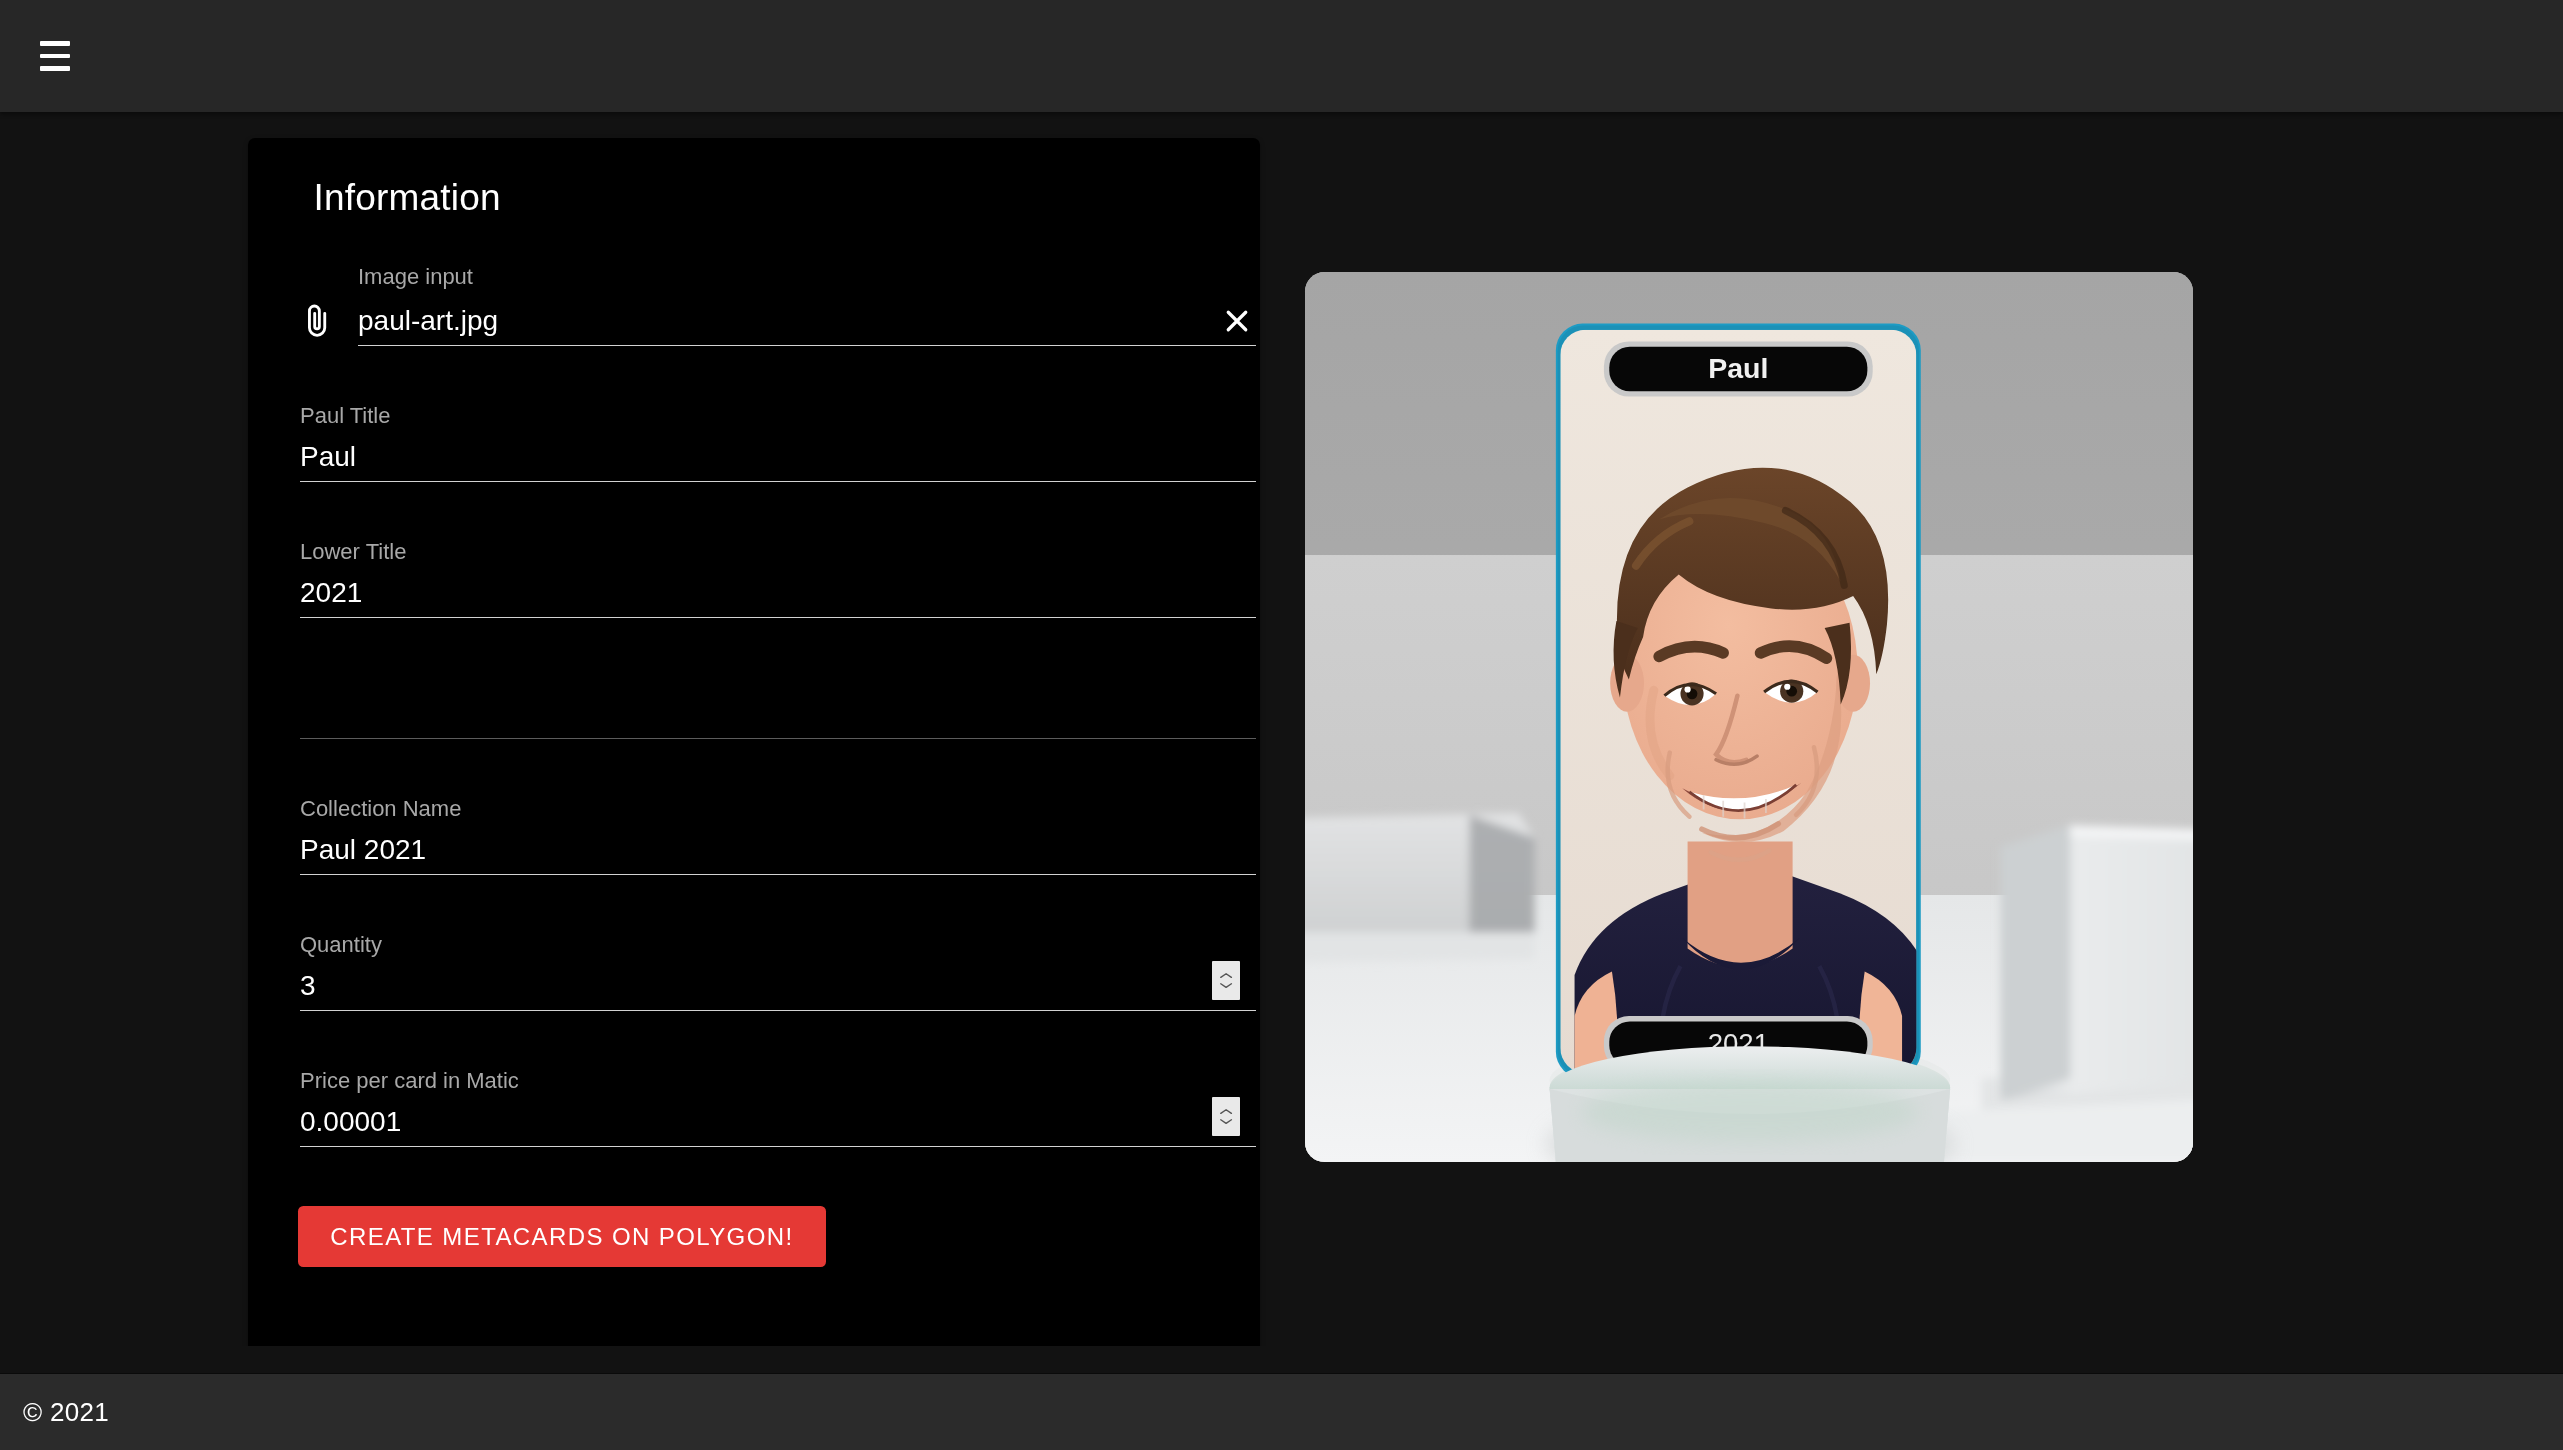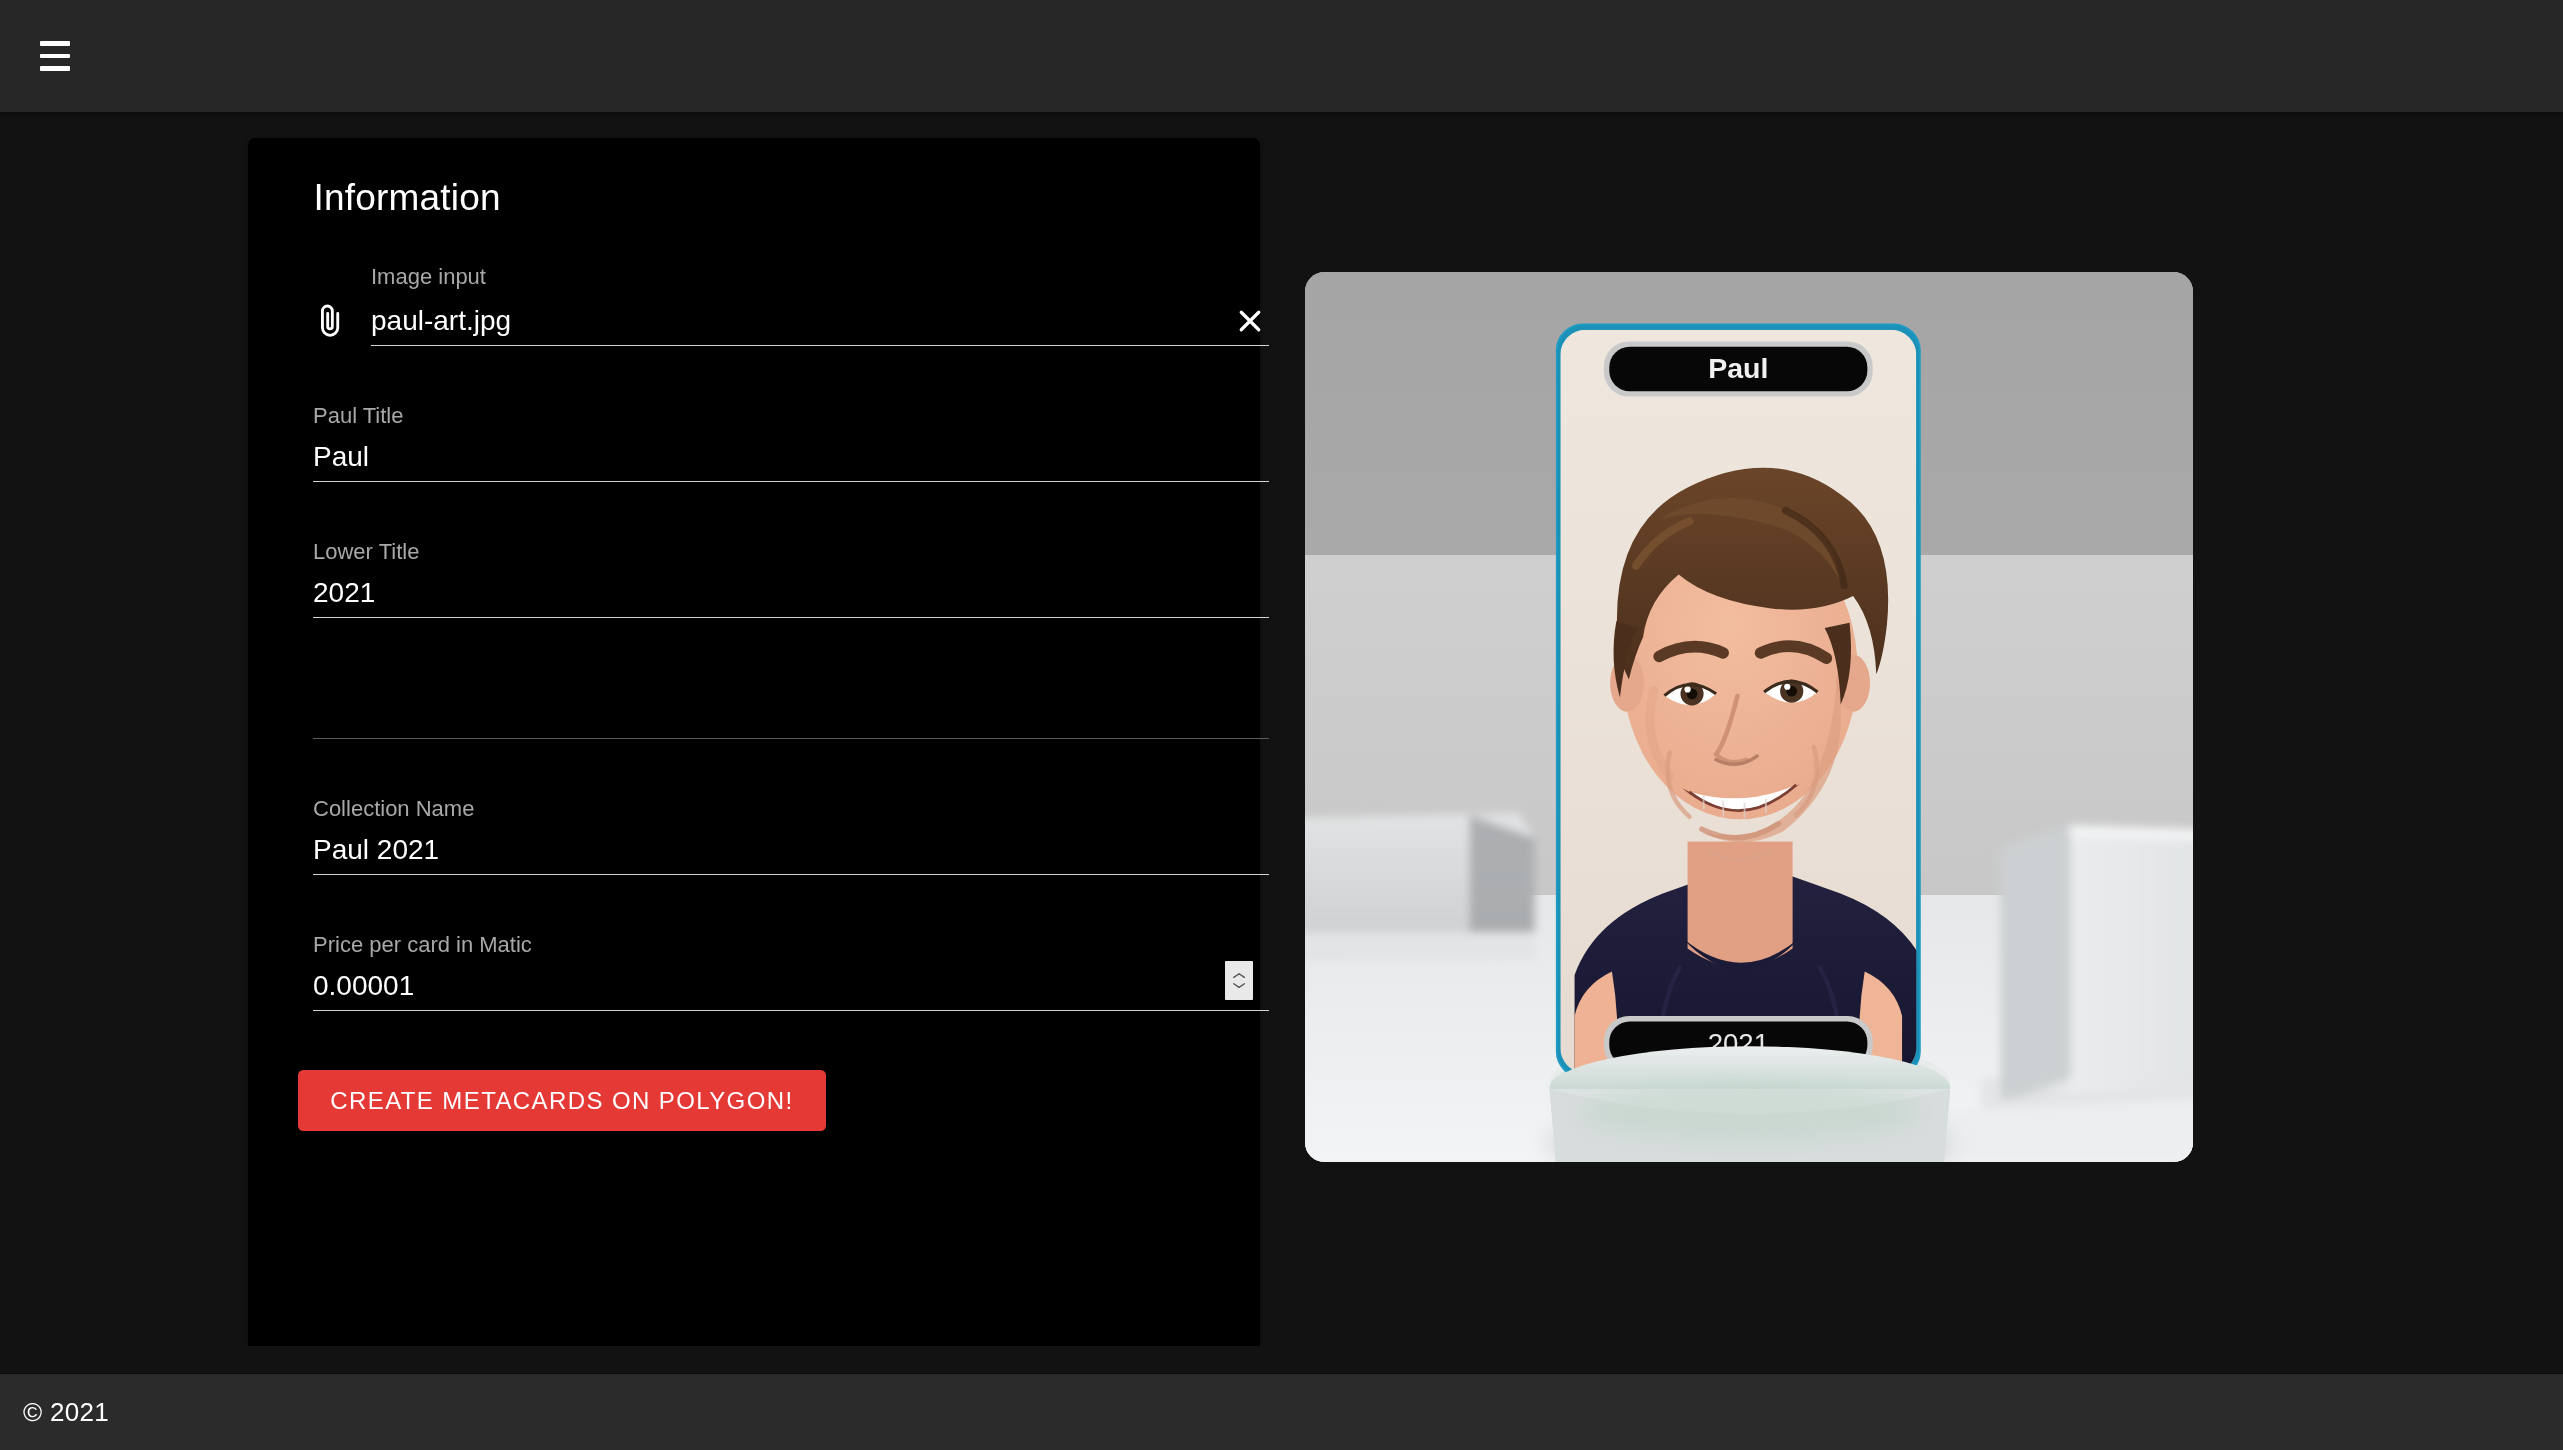--- a/index.html
+++ b/index.html
@@ -91,21 +91,21 @@
     font-size: 37px;
     font-weight: 400;
     letter-spacing: 0.2px;
     padding: 39px 0 0 28.5px;
   }
 
   .fields { padding: 0 0 0 0; margin-top: 27px; }
 
   .field {
     position: relative;
-    margin: 0 0 0 28px;
+    margin: 0 0 0 15px;
     width: 956px;
     padding-top: 19.6px;
   }
   .field.with-icon { padding-left: 58px; width: 956px; }
 
   .field-label {
     display: block;
     color: #a8a8a8;
     font-size: 22px;
     line-height: 1;
@@ -280,20 +280,34 @@
         </div>
 
         <div class="field f-collname">
           <label class="field-label">Collection Name</label>
           <div class="field-line">
             <div class="field-value">Paul 2021</div>
           </div>
         </div>
 
 
+        <div class="field f-qty">
+          <label class="field-label">Quantity</label>
+          <div class="field-line">
+            <div class="field-value">3</div>
+          </div>
+          <button class="stepper" aria-label="stepper">
+            <svg viewBox="0 0 16 8" width="14.2" height="7.1">
+              <path d="M2 6 L8 2 L14 6" fill="none" stroke="#555555" stroke-width="1.6" stroke-linecap="round" stroke-linejoin="round"></path>
+            </svg>
+            <svg viewBox="0 0 16 8" width="14.2" height="7.1">
+              <path d="M2 2 L8 6 L14 2" fill="none" stroke="#555555" stroke-width="1.6" stroke-linecap="round" stroke-linejoin="round"></path>
+            </svg>
+          </button>
+        </div>
 
         <div class="field f-price">
           <label class="field-label">Price per card in Matic</label>
           <div class="field-line">
             <div class="field-value">0.00001</div>
           </div>
           <button class="stepper" aria-label="stepper">
             <svg viewBox="0 0 16 8" width="14.2" height="7.1">
               <path d="M2 6 L8 2 L14 6" fill="none" stroke="#555555" stroke-width="1.6" stroke-linecap="round" stroke-linejoin="round"></path>
             </svg>

